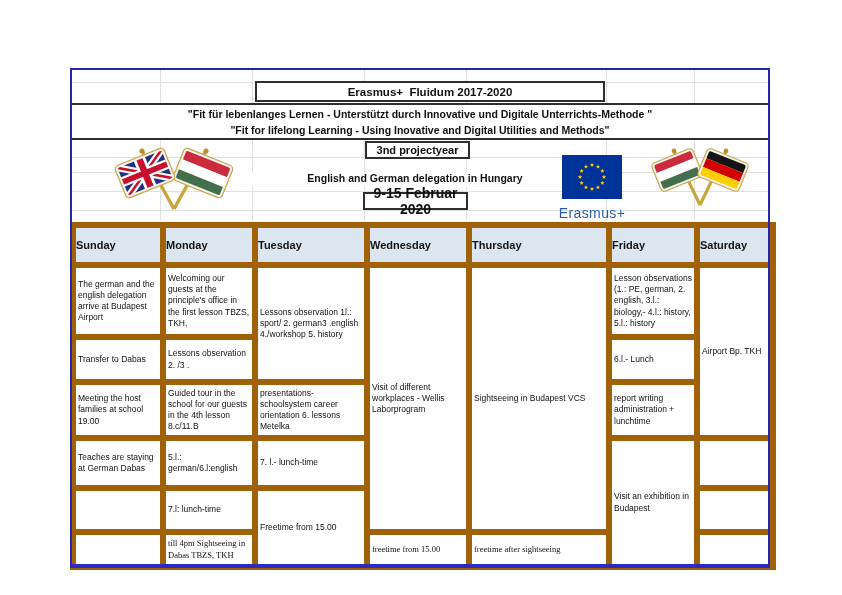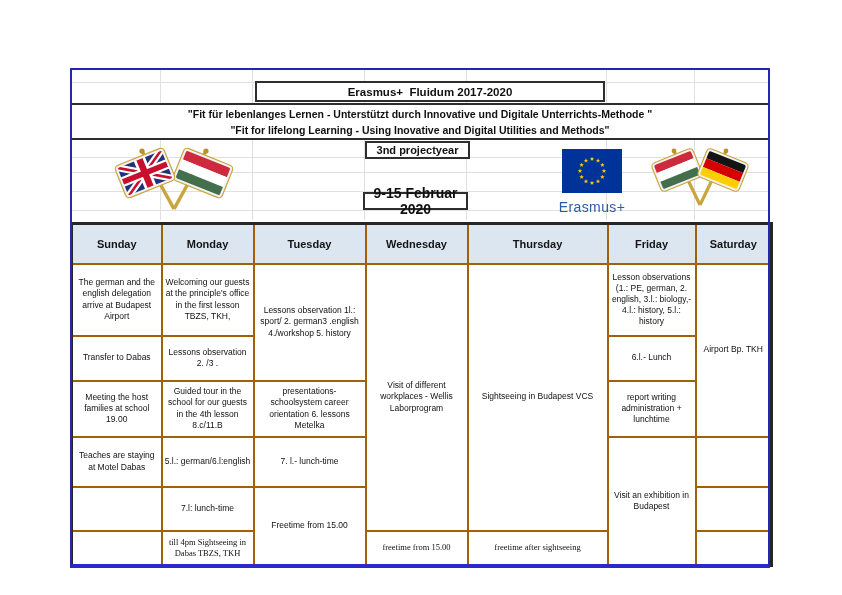--- a/index.html
+++ b/index.html
@@ -23,28 +23,28 @@
   .title-box { left: 185px; top: 13px; width: 350px; height: 21px; font-size: 11.5px; }
   .subtitle-band { left: 0; top: 35px; width: 700px; height: 37px; flex-direction: column;
     font-size: 10.5px; line-height: 16px; }
   .projectyear-box { left: 295px; top: 73px; width: 105px; height: 18px; font-size: 11px; }
   .delegation { position: absolute; left: 160px; top: 104px; width: 370px; height: 15px;
     background:#fff; z-index: 2; font-weight: bold; font-size: 10.5px; text-align: center; }
   .date-box { left: 293px; top: 124px; width: 105px; height: 18px; font-size: 14px; }
 
   .flags-left  { position: absolute; left: 40px;  top: 79px; z-index: 2; }
   .flags-right { position: absolute; left: 578px; top: 79px; z-index: 2; }
-  .eu-logo { position: absolute; left: 483px; top: 81px; width: 78px; z-index: 2; text-align: center; }
+  .eu-logo { position: absolute; left: 483px; top: 87px; width: 78px; z-index: 2; text-align: center; }
   .eu-logo .erasmus-label { display: block; margin-top: 2px; color: #2a5ca8; font-size: 14px;
     letter-spacing: 0.4px; }
 
   table.schedule { position: absolute; left: 0; top: 154px; width: 700px;
     border-collapse: collapse; table-layout: fixed; z-index: 1; }
-  table.schedule th, table.schedule td { border: 2px solid #a16207; vertical-align: middle;
-    text-align: center; overflow: hidden; }
+  table.schedule th, table.schedule td { border: 6px solid #a16207; vertical-align: middle;
+    text-align: left; overflow: hidden; }
   table.schedule { border: 3px solid #262626; }
   th.day { background: #dce6f1; font-size: 11px; font-weight: bold; height: 40px; color: #141414; }
   td.cell { font-size: 8.5px; line-height: 1.3; padding: 1px 2px; background: #fff; font-weight: normal; }
   tr.r1 { height: 72px; } tr.r2 { height: 45px; } tr.r3 { height: 56px; }
   tr.r4 { height: 50px; } tr.r5 { height: 44px; } tr.r6 { height: 35px; font-family: Liberation Serif, serif; }
 </style>
 </head>
 <body>
 
 <div class="page">
@@ -63,20 +63,21 @@
       <div class="grid-h" style="top:123px"></div>
       <div class="grid-h" style="top:142px"></div>
     </div>
 
     <div class="box title-box">Erasmus+  Fluidum 2017-2020</div>
     <div class="box subtitle-band">
       <div>"Fit für lebenlanges Lernen - Unterstützt durch Innovative und Digitale Unterrichts-Methode "</div>
       <div>"Fit for lifelong Learning - Using Inovative and Digital Utilities and Methods"</div>
     </div>
     <div class="box projectyear-box">3nd projectyear</div>
+    <div class="delegation">English and German delegation in Hungary</div>
     <div class="box date-box">9-15 Februar 2020</div>
 
     <div class="flags-left">
       <svg width="128" height="66" viewBox="0 0 128 66">
         <defs>
           <clipPath id="cfL1">
               <rect x="-25" y="-16" width="50" height="32" rx="3"></rect>
             </clipPath>
           <clipPath id="cfL2">
               <rect x="-25" y="-16" width="50" height="32" rx="3"></rect>
@@ -210,21 +211,21 @@
           <td class="cell">Lessons observation 2. /3 .</td>
           <td class="cell">6.l.- Lunch</td>
         </tr>
         <tr class="r3">
           <td class="cell">Meeting the host families at school 19.00</td>
           <td class="cell">Guided tour in the school for our guests in the 4th lesson 8.c/11.B</td>
           <td class="cell">presentations- schoolsystem career orientation 6. lessons Metelka</td>
           <td class="cell">report writing administration + lunchtime</td>
         </tr>
         <tr class="r4">
-          <td class="cell">Teaches are staying at Motel Dabas</td>
+          <td class="cell">Teaches are staying at German Dabas</td>
           <td class="cell">5.l.: german/6.l:english</td>
           <td class="cell">7. l.- lunch-time</td>
           <td class="cell" rowspan="3">Visit an exhibition in Budapest</td>
           <td class="cell"></td>
         </tr>
         <tr class="r5">
           <td class="cell"></td>
           <td class="cell">7.l: lunch-time</td>
           <td class="cell" rowspan="2">Freetime from 15.00</td>
           <td class="cell"></td>

